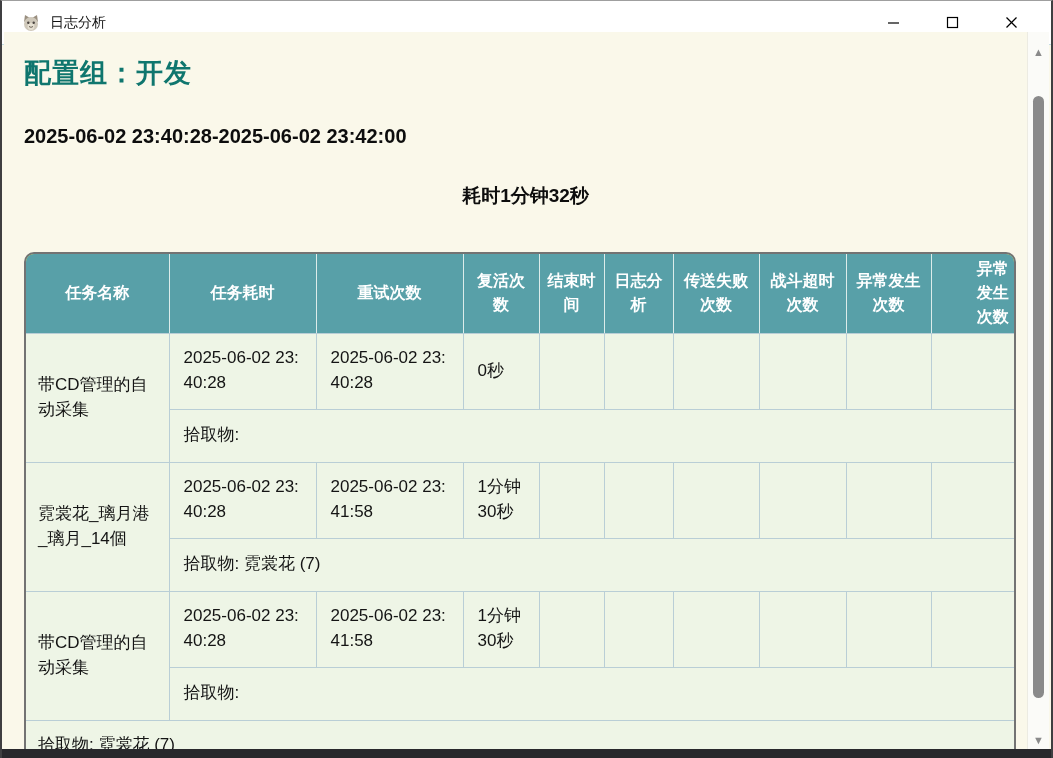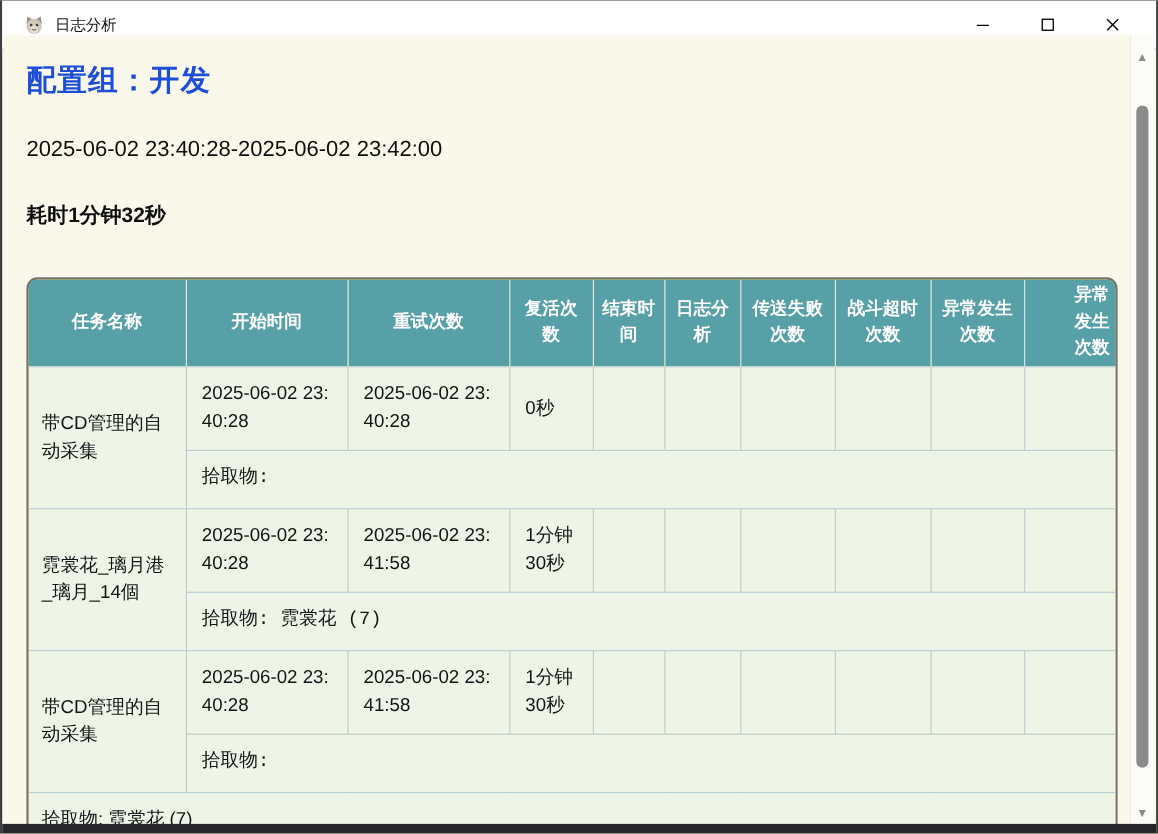--- a/index.html
+++ b/index.html
@@ -14,23 +14,23 @@
               display:flex; align-items:center; padding-left:20px; }
   .app-icon { width:18px; height:18px; margin-right:10px; flex:0 0 auto; }
   .title { font-size:14px; color:#111; }
   .win-controls { margin-left:auto; display:flex; height:100%; margin-right:10px; }
   .win-btn { width:59px; height:100%; background:transparent; border:none;
              display:flex; align-items:center; justify-content:center; cursor:default; }
 
   .content { position:absolute; top:31px; left:2px; right:24px; bottom:9px;
              background:#faf8ea; padding:0 0 0 20px; overflow:hidden; }
 
-  .page-title { font-size:27px; font-weight:bold; color:#1d4ed8; margin-top:23px; letter-spacing:1px; }
-  .time-range  { font-size:20px; font-weight:normal; color:#0d0d0d; margin-top:34px; }
-  .duration    { font-size:19px; font-weight:bold; color:#0d0d0d; margin-top:35px; }
+  .page-title { font-size:27px; font-weight:bold; color:#0f766e; margin-top:23px; letter-spacing:1px; }
+  .time-range  { font-size:20px; font-weight:bold; color:#0d0d0d; margin-top:34px; }
+  .duration    { font-size:19px; font-weight:bold; color:#0d0d0d; margin-top:35px;text-align:center; }
 
   .table-wrap { margin-top:43px; width:992px; border:2px solid #737373;
                 border-radius:10px; overflow:hidden; background:#fde047; }
   table { border-collapse:collapse; width:990px; table-layout:fixed; }
 
   th { background:#58a0a8; color:#ffffff; font-weight:bold; font-size:16px;
        text-align:center; border:1px solid #dcecea; border-top:none;
        border-bottom:1px solid #b9ced6; height:79px; line-height:1.5; padding:0 6px; }
   th:first-child { border-left:none; }
   th:last-child  { border-right:none;padding-left:44px; }
@@ -38,21 +38,21 @@
   td { background:#eef5e6; border:1px solid #b9ced6; font-size:17px; color:#141414;
        vertical-align:middle; padding:6px 12px; line-height:1.45; word-break:break-all; }
   td:first-child { border-left:none; }
   td:last-child  { border-right:none; }
   tr:last-child td { border-bottom:none; }
 
   tr.data-row   { height:76px; }
   tr.pickup-row { height:53px; }
   tr.footer-row { height:50px; }
   td.time-cell     { padding-left:14px; }
-  td.pickup-cell   { padding-left:14px;font-family:Liberation Mono, monospace; }
+  td.pickup-cell   { padding-left:14px; }
   td.footer-cell   { padding-left:12px; }
 
   .scrollbar { position:absolute; top:31px; bottom:9px; right:2px; width:22px;
                background:#fbfbf8; border-left:1px solid #ecebe2; }
   .sb-arrow { width:100%; text-align:center; color:#8a8a8a; font-size:11px;
               line-height:14px; user-select:none; }
   .sb-arrow.up   { position:absolute; top:13px; left:0; }
   .sb-arrow.down { position:absolute; bottom:2px; left:0; }
   .sb-thumb { position:absolute; left:5px; top:64px; width:11px; height:602px;
               background:#8a8a8a; border-radius:6px; }
@@ -112,21 +112,21 @@
             <col style="width:65px">
             <col style="width:69px">
           <col style="width:86px">
             <col style="width:87px">
             <col style="width:85px">
             <col style="width:85px">
         </colgroup>
         <thead>
           <tr>
             <th>任务名称</th>
-            <th>开始时间</th>
+            <th>任务耗时</th>
             <th>重试次数</th>
             <th>复活次数</th>
             <th>结束时间</th>
             <th>日志分析</th>
             <th>传送失败次数</th>
             <th>战斗超时次数</th>
             <th>异常发生次数</th>
             <th>异常发生次数</th>
           </tr>
         </thead>

